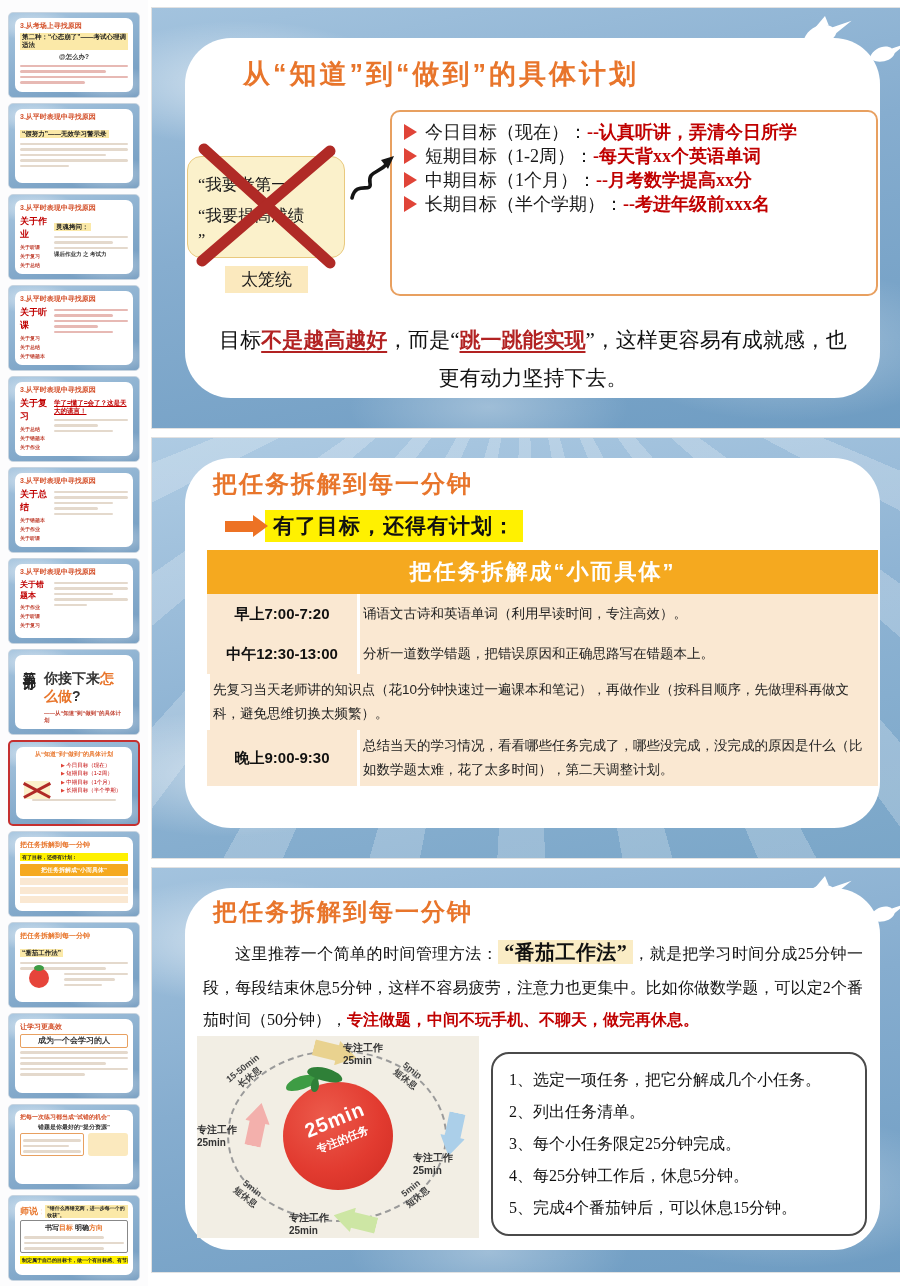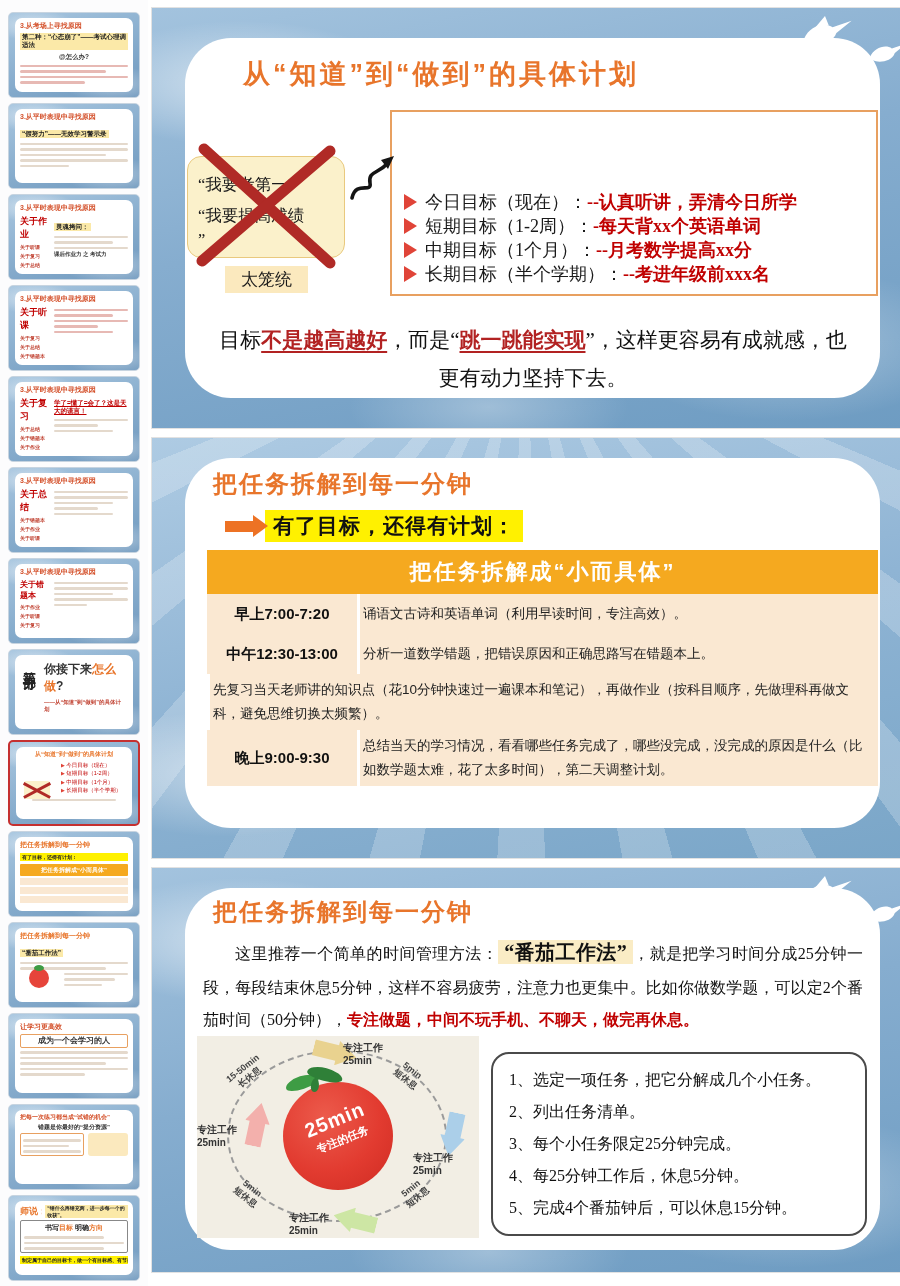--- a/index.html
+++ b/index.html
@@ -25,21 +25,21 @@
   .tlabel { font-size:9px; font-weight:bold; color:#C00000; }
   .trow { display:flex; gap:4px; margin-top:2px; }
   .tcol-l { width:30px; flex:none; }
   .tminors { margin-top:3px; }
   .tminors b { display:block; font-size:5px; color:#C04030; font-weight:bold; margin-top:3px; }
   .bars { margin-top:3px; }
   .bars i { display:block; height:2.5px; background:#E4D9CC; border-radius:2px; margin-top:3px; }
   .bars.red i { background:#E7B9B4; }
   .bars i.w60 { width:60%; } .bars i.w80 { width:80%; } .bars i.w45 { width:45%; }
   .part-big { font-size:13px; font-weight:bold; color:#222; writing-mode:vertical-rl; letter-spacing:2px; line-height:1; }
-  .part-q { font-size:12px; font-weight:bold; color:#333; margin-top:0; }
+  .part-q { font-size:14px; font-weight:bold; color:#333; margin-top:9px; }
   .part-q em { font-style:normal; color:#E8752B; }
   .part-sub { font-size:5.5px; color:#C04030; font-weight:bold; margin-top:4px; }
   .morange { background:#F5A91F; color:#fff; font-size:6px; font-weight:bold; text-align:center;
     border-radius:1px; padding:1.5px 0; margin-top:3px; white-space:nowrap; overflow:hidden; }
   .mpeach { background:#FAE8D2; height:7px; margin-top:2px; }
   .mini-goal { font-size:5.5px; color:#C00000; line-height:1.5; white-space:nowrap; overflow:hidden; }
   .mini-goal::before { content:"▶ "; color:#E04438; font-size:5px; }
   .mini-x { position:absolute; left:8px; top:34px; width:26px; height:18px; background:#FBF1CB; border-radius:2px; }
   .mini-x::before, .mini-x::after { content:""; position:absolute; left:-2px; top:8px; width:30px; height:2.5px; background:#B02A26; }
   .mini-x::before { transform:rotate(28deg);} .mini-x::after { transform:rotate(-28deg);}
@@ -72,22 +72,22 @@
 
   .dove { position:absolute; width:58px; height:38px; }
   .dove svg { width:100%; height:100%; }
   .dove.d1 { right:46px; top:6px; }
   .dove.d2 { right:-8px; top:26px; width:44px; }
 
   
   .s1-title { position:absolute; left:58px; top:18px; font-size:27px; font-weight:bold;
     color:#E8752B; letter-spacing:3px; }
   .goalbox { position:absolute; left:205px; top:72px; width:488px; height:186px;
-    border:2px solid #E8A060; border-radius:0; background:#fff;
-    display:flex; flex-direction:column; justify-content:flex-end; padding:8px 8px 8px 12px; }
+    border:2px solid #E8A060; border-radius:10px; background:#fff;
+    display:flex; flex-direction:column; justify-content:flex-start; padding:8px 8px 8px 12px; }
   .goal { display:flex; align-items:center; font-family:"Liberation Serif", serif; font-size:18px; }
   .tri { width:0; height:0; border-left:13px solid #E04438; border-top:8px solid transparent;
     border-bottom:8px solid transparent; margin-right:8px; flex:none; }
   .goal .lab { color:#1a1a1a; white-space:nowrap; }
   .goal .val { color:#C00000; font-weight:bold; white-space:nowrap; }
   .crossbox { position:absolute; left:2px; top:118px; width:158px; height:102px;
     background:#FBF1CB; border:1.5px solid #E9C97E; border-radius:14px;
     padding:12px 8px 0 10px; font-family:"Liberation Serif", serif; font-size:16.5px; color:#1a1a1a; line-height:1.9; }
   .xmark { position:absolute; left:-10px; top:-16px; width:178px; height:130px; overflow:visible; }
   .caption { position:absolute; left:40px; top:228px; background:#FBE9BE; padding:2px 16px;

